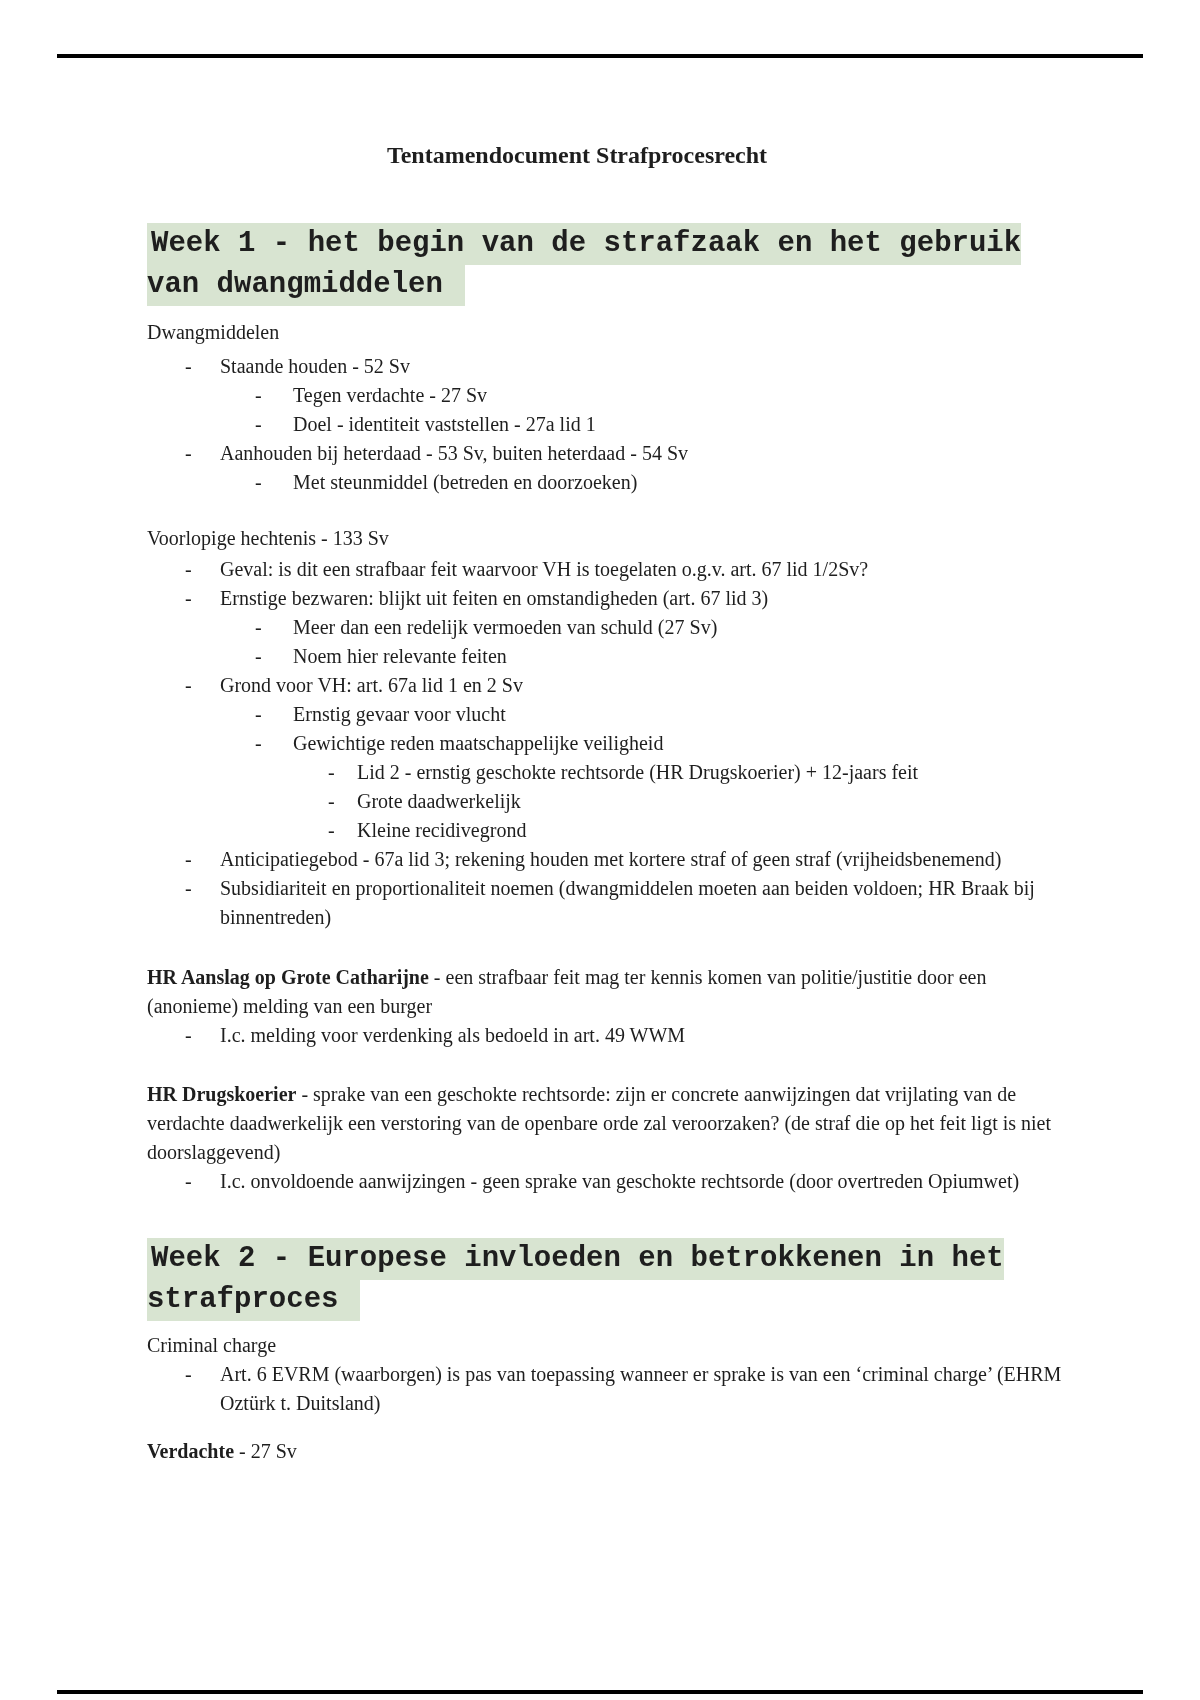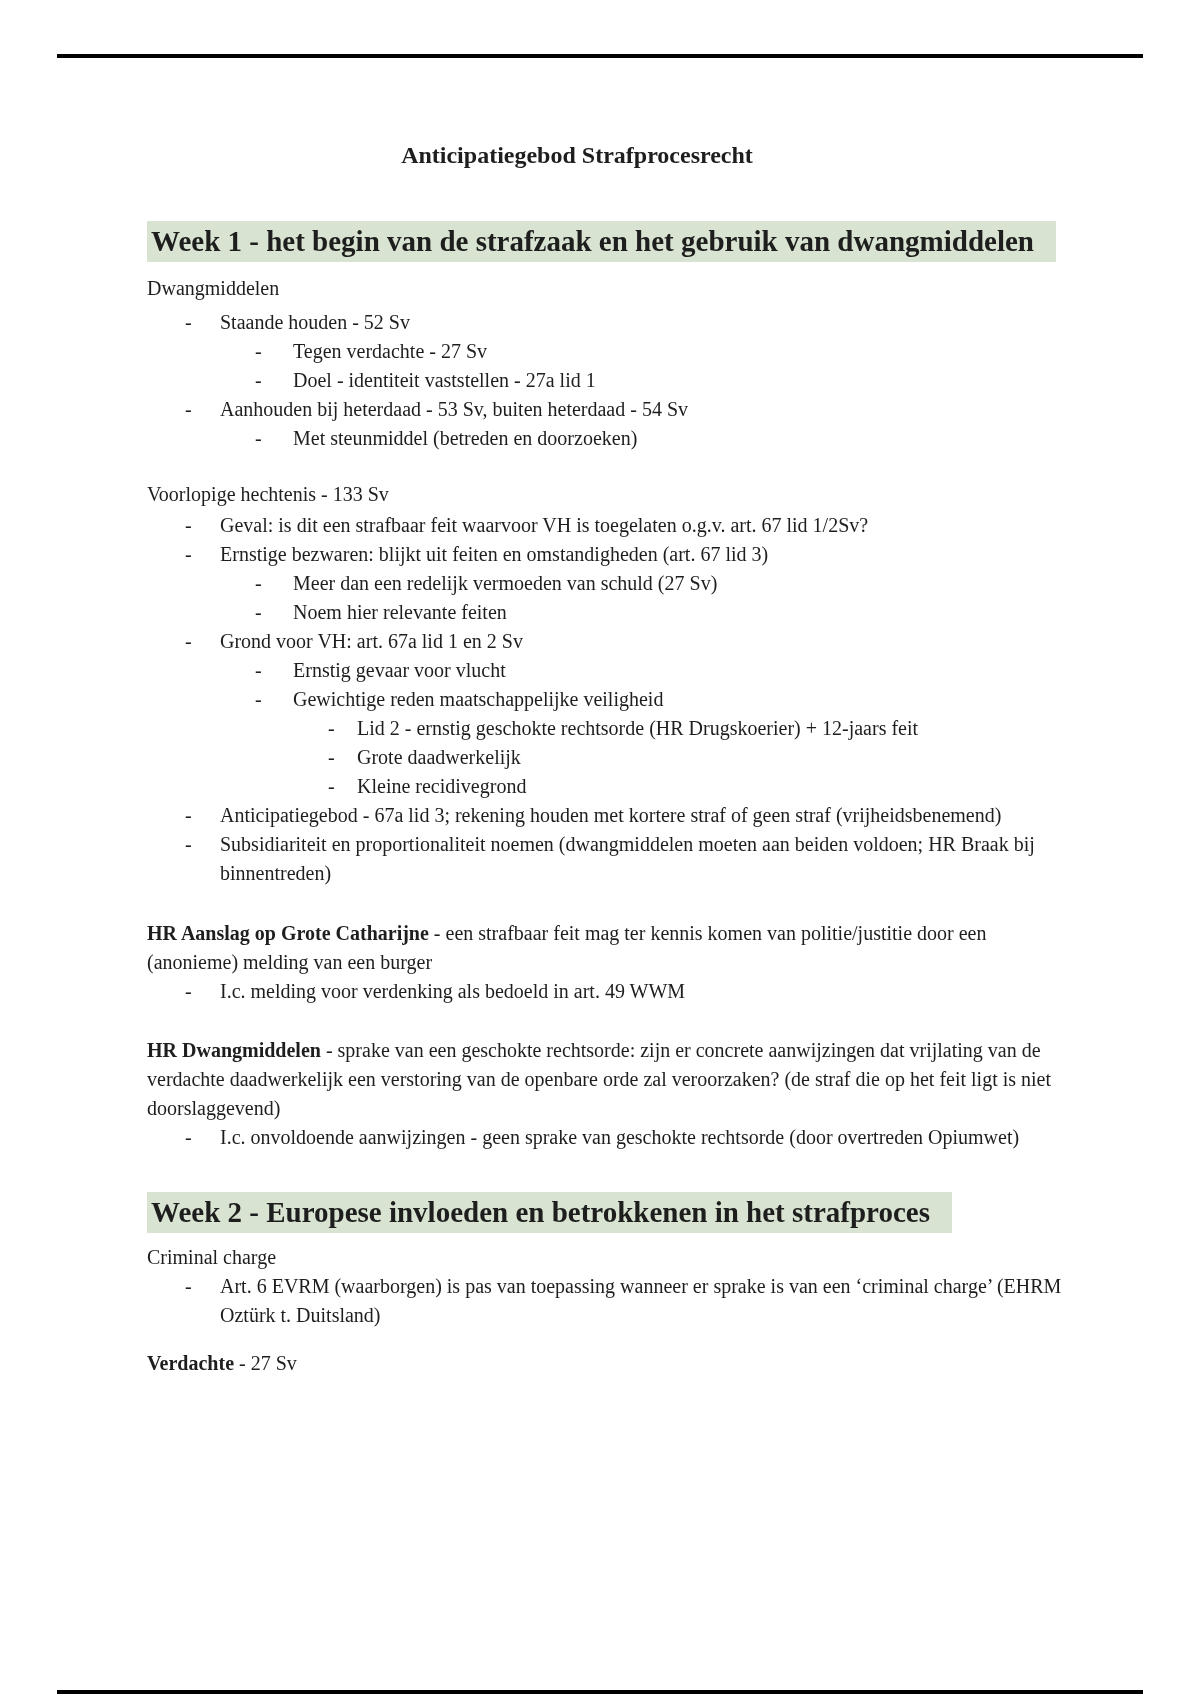--- a/index.html
+++ b/index.html
@@ -20,20 +20,21 @@
 
   .doc-title {
     margin-top:139px; width:860px; text-align:center;
     font-size:24px; line-height:32px; font-weight:700;
   }
 
   .week-heading { font-size:29px; line-height:38px; font-weight:700; }
   .week-heading .hl {
     background:var(--hl, #d8e4d1);
     padding:4px 22px 5px 4px;
+    font-family:Liberation Mono, monospace;
   }
   .week1-h { margin-top:51px; }
   .week2-h { margin-top:41px; }
 
   .sub { font-size:20px; line-height:29px; font-weight:400; }
   .mt-dwang { margin-top:14px; }
   .mt-vh    { margin-top:27px; }
   .mt-cc    { margin-top:12px; }
 
   .list { font-size:20px; line-height:29px; }
@@ -53,21 +54,21 @@
   .mt29 { margin-top:19px; }
 </style>
 </head>
 <body>
 
 <div class="page">
   <div class="rule rule-top"></div>
 
   <div class="content">
 
-    <h1 class="doc-title">Anticipatiegebod Strafprocesrecht</h1>
+    <h1 class="doc-title">Tentamendocument Strafprocesrecht</h1>
 
     <h2 class="week-heading week1-h"><span class="hl">Week 1 - het begin van de strafzaak en het gebruik van dwangmiddelen</span></h2>
 
     <h3 class="sub mt-dwang">Dwangmiddelen</h3>
 
     <div class="list list-mt5">
       <div class="li lvl1"><span class="dash">-</span><span>Staande houden - 52 Sv</span></div>
       <div class="li lvl2"><span class="dash">-</span><span>Tegen verdachte - 27 Sv</span></div>
       <div class="li lvl2"><span class="dash">-</span><span>Doel - identiteit vaststellen - 27a lid 1</span></div>
       <div class="li lvl1"><span class="dash">-</span><span>Aanhouden bij heterdaad - 53 Sv, buiten heterdaad - 54 Sv</span></div>
@@ -90,21 +91,21 @@
       <div class="li lvl1"><span class="dash">-</span><span>Anticipatiegebod - 67a lid 3; rekening houden met kortere straf of geen straf (vrijheidsbenemend)</span></div>
       <div class="li lvl1"><span class="dash">-</span><span>Subsidiariteit en proportionaliteit noemen (dwangmiddelen moeten aan beiden voldoen; HR Braak bij binnentreden)</span></div>
     </div>
 
     <p class="para mt31"><b>HR Aanslag op Grote Catharijne</b><span> - een strafbaar feit mag ter kennis komen van politie/justitie door een (anonieme) melding van een burger</span></p>
 
     <div class="list">
       <div class="li lvl1"><span class="dash">-</span><span>I.c. melding voor verdenking als bedoeld in art. 49 WWM</span></div>
     </div>
 
-    <p class="para mt30"><b>HR Dwangmiddelen</b><span> - sprake van een geschokte rechtsorde: zijn er concrete aanwijzingen dat vrijlating van de verdachte daadwerkelijk een verstoring van de openbare orde zal veroorzaken? (de straf die op het feit ligt is niet doorslaggevend)</span></p>
+    <p class="para mt30"><b>HR Drugskoerier</b><span> - sprake van een geschokte rechtsorde: zijn er concrete aanwijzingen dat vrijlating van de verdachte daadwerkelijk een verstoring van de openbare orde zal veroorzaken? (de straf die op het feit ligt is niet doorslaggevend)</span></p>
 
     <div class="list">
       <div class="li lvl1"><span class="dash">-</span><span>I.c. onvoldoende aanwijzingen - geen sprake van geschokte rechtsorde (door overtreden Opiumwet)</span></div>
     </div>
 
     <h2 class="week-heading week2-h"><span class="hl">Week 2 - Europese invloeden en betrokkenen in het strafproces</span></h2>
 
     <h3 class="sub mt-cc">Criminal charge</h3>
 
     <div class="list">

